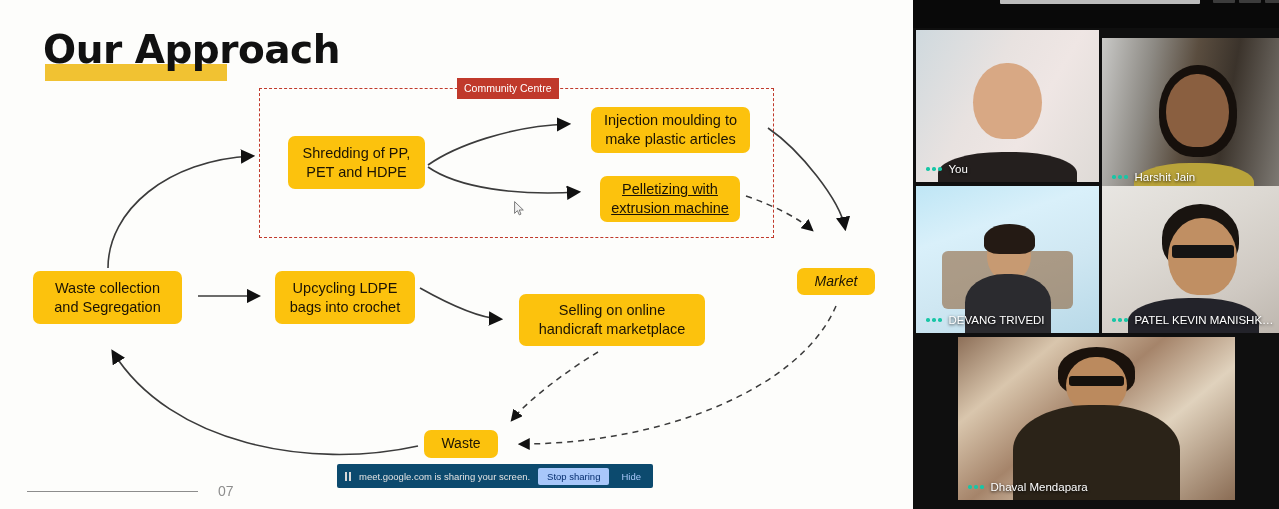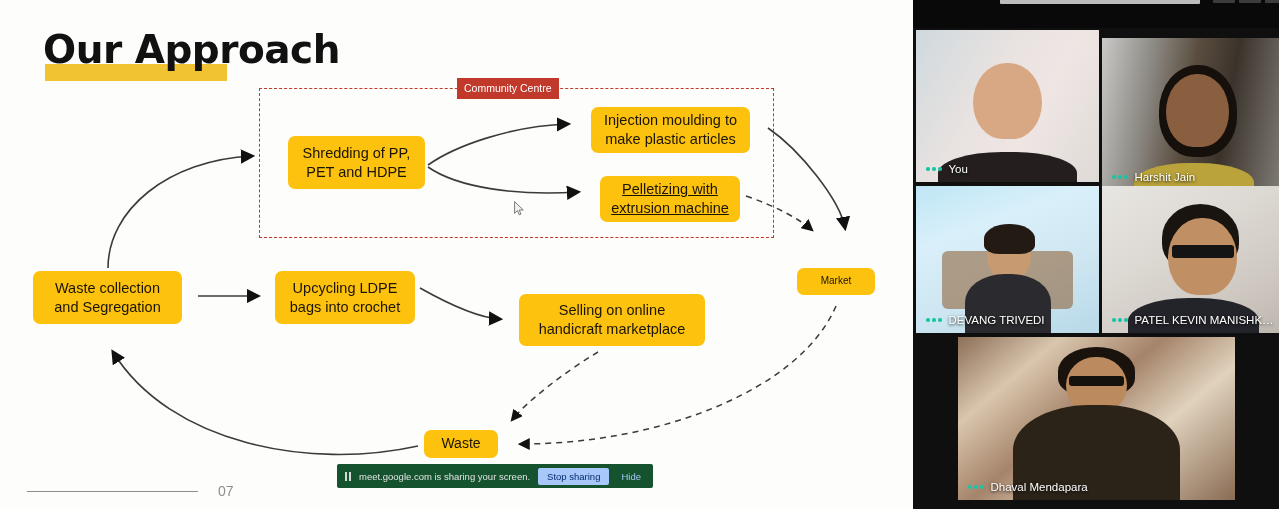--- a/index.html
+++ b/index.html
@@ -25,36 +25,36 @@
         display:flex;align-items:center;justify-content:center;text-align:center;
         font-size:14.5px;line-height:1.28;padding:6px 10px;box-sizing:border-box;
         font-family:"Liberation Sans",sans-serif;}
 
   #n-shred   {left:288px; top:136px; width:137px; height:53px;}
   #n-inject  {left:591px; top:107px; width:159px; height:46px;}
   #n-pellet  {left:600px; top:176px; width:140px; height:46px;text-decoration:underline;}
   #n-waste-c {left:33px;  top:271px; width:149px; height:53px;}
   #n-upcycl  {left:275px; top:271px; width:140px; height:53px;}
   #n-selling {left:519px; top:294px; width:186px; height:52px;}
-  #n-market  {left:797px; top:268px; width:78px;  height:27px; font-size:10px;}
+  #n-market  {left:797px; top:268px; width:78px;  height:27px; font-size:14px;font-style:italic;}
   #n-waste   {left:424px; top:430px; width:74px;  height:28px; font-size:14px;}
 
   
   #arrows{position:absolute;left:0;top:0;width:913px;height:509px;pointer-events:none;}
 
   
   .foot-line{position:absolute;left:27px;top:491px;width:171px;height:1.4px;background:#8d8d8d;}
   .foot-num{position:absolute;left:218px;top:483px;font-size:14px;color:#8d8d8d;
             font-family:"Liberation Sans",sans-serif;}
 
   
   .cursor{position:absolute;left:514px;top:201px;width:11px;height:15px;}
 
   
-  .share-bar{position:absolute;left:337px;top:464px;height:24px;background:#14532d;
+  .share-bar{position:absolute;left:337px;top:464px;height:24px;background:#0c4a6e;
              border-radius:2px;display:flex;align-items:center;padding:0 8px;gap:8px;}
   .share-pause{display:flex;gap:2px;}
   .share-pause i{display:block;width:2px;height:9px;background:#d8d8d8;}
   .share-msg{color:#e3e3e3;font-size:9.5px;white-space:nowrap;font-family:"Liberation Sans",sans-serif;}
   .share-stop{background:#a8c7fa;color:#062e6f;font-size:9.5px;padding:3px 9px;border-radius:2px;
               white-space:nowrap;border:none;font-family:"Liberation Sans",sans-serif;cursor:pointer;}
   .share-hide{color:#a8c7fa;font-size:9.5px;white-space:nowrap;padding:0 4px;cursor:pointer;}
 
   
   #panel{position:absolute;left:913px;top:0;width:366px;height:509px;background:#0f0f0f;overflow:hidden;}

